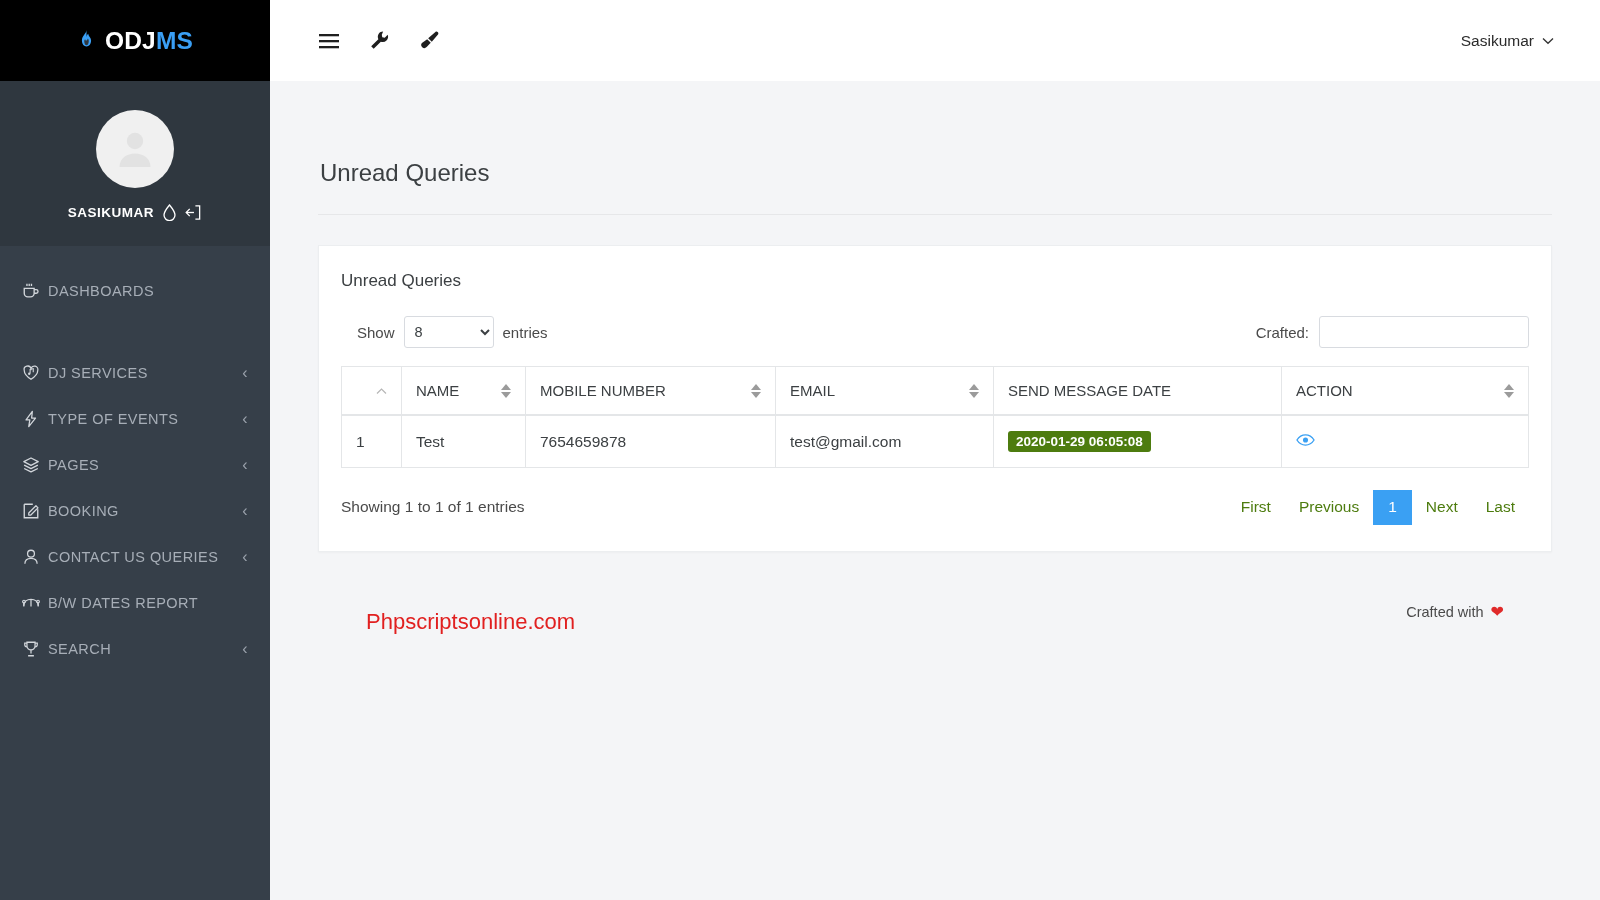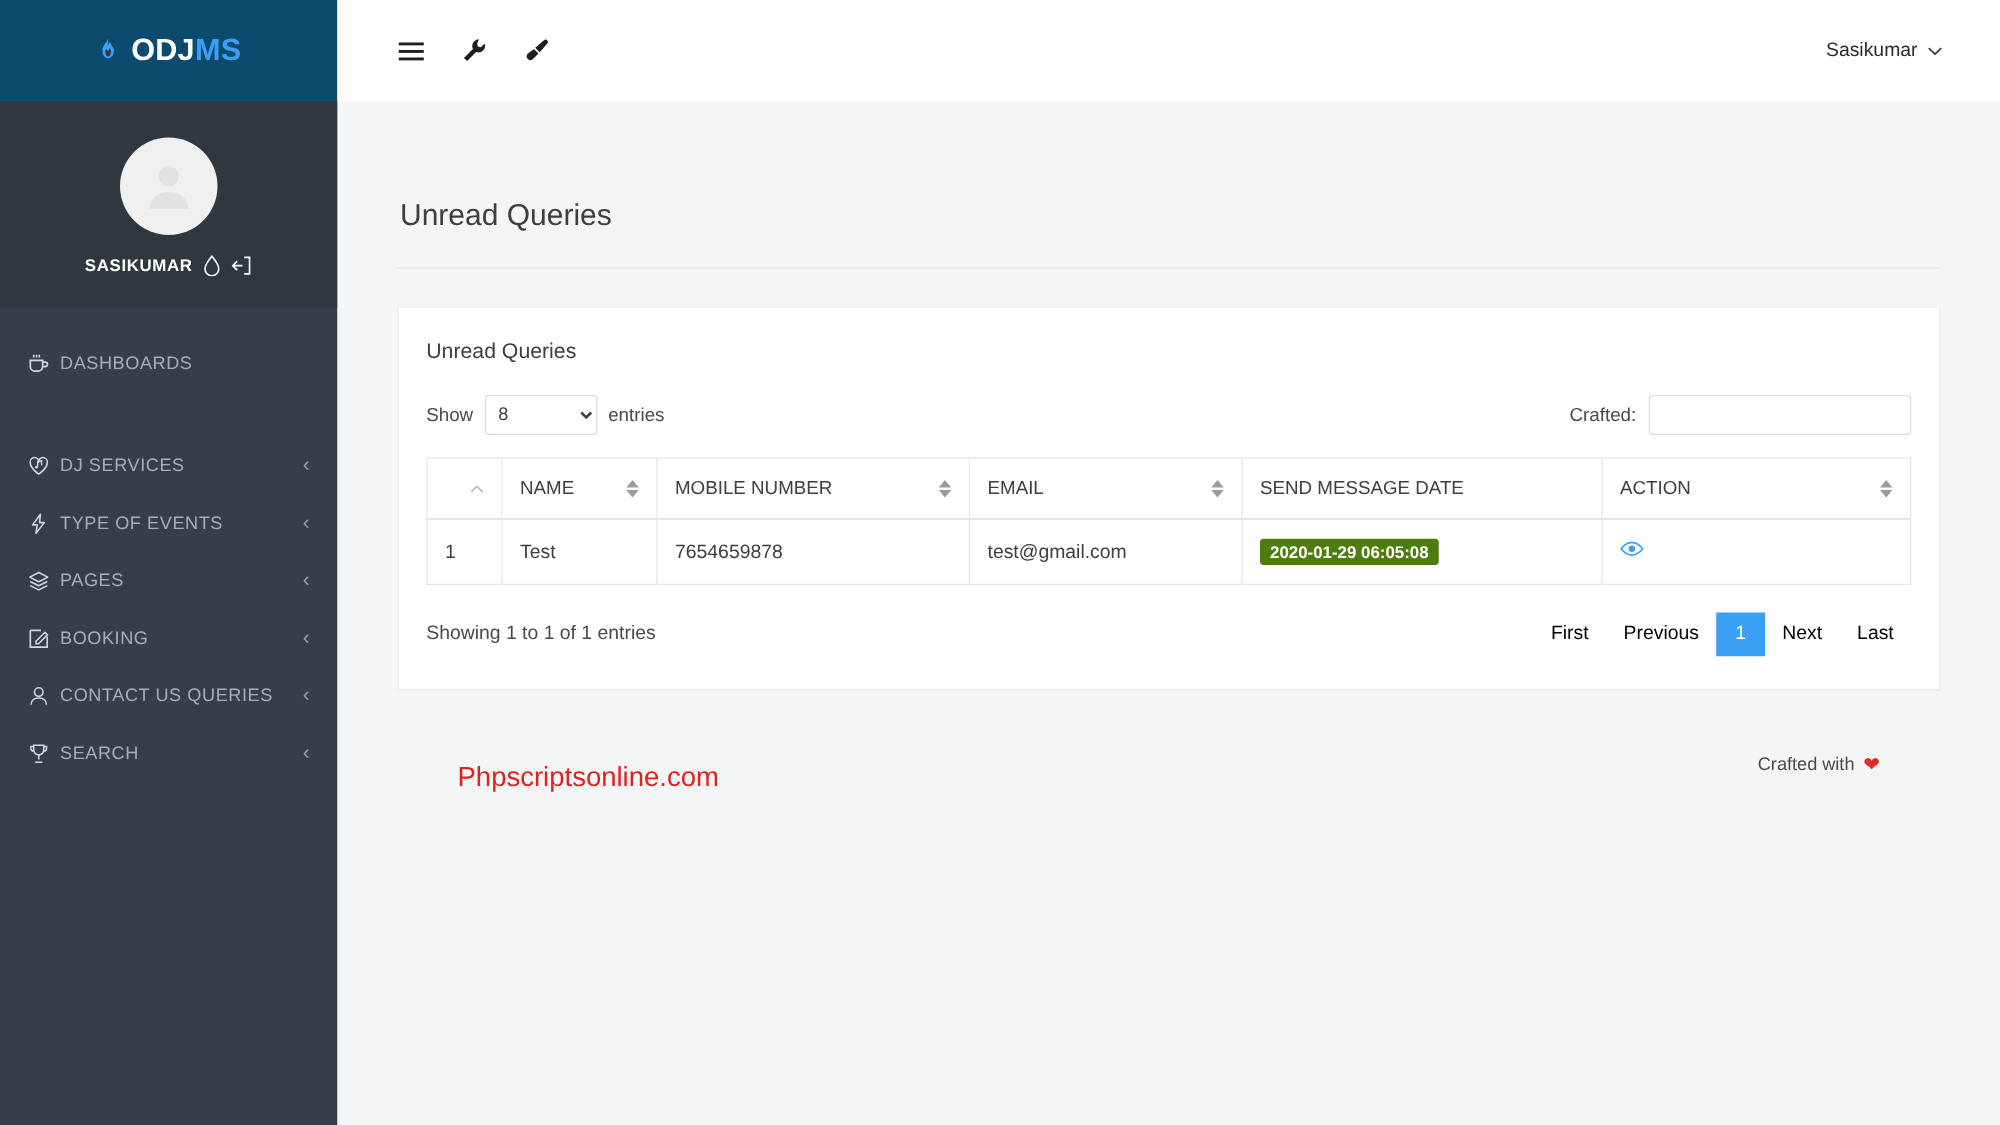--- a/index.html
+++ b/index.html
@@ -12,21 +12,21 @@
   .app { display: flex; width: 1600px; height: 900px; }
 
   
   .sidebar {
     width: 270px; height: 900px;
     background: #363f49;
     display: flex; flex-direction: column;
     flex: 0 0 270px;
   }
   .logo-bar {
-    height: 81px; background: #0c4a6e;
+    height: 81px; background: #000000;
     display: flex; align-items: center; justify-content: center;
   }
   .logo { display: flex; align-items: center; gap: 9px; }
   .logo-flame { width: 19px; height: 22px; display: block; }
   .logo-text {
     font-size: 24.5px; font-weight: bold; letter-spacing: .2px;
     color: #ffffff;
   }
   .logo-text .accent { color: #3a9ff5; }
 
@@ -108,20 +108,21 @@
   }
   .card-header {
     padding: 25px 22px 20px 22px;
     font-size: 17px; color: #3c4043;
   }
   .card-body { padding: 0 22px 26px 22px; }
 
   .table-controls {
     display: flex; align-items: center;
     padding: 5px 0 18px 0;
+    margin-left: 16px;
   }
   .length-ctl { display: flex; align-items: center; gap: 9px; font-size: 15px; color: #4a4a4a; }
   .length-select {
     width: 90px; height: 32px;
     border: 1px solid #d8dbe0; border-radius: 3px;
     background: #fff; font-size: 14.5px; color: #3c4043;
     padding: 0 6px;
     font-family: "Liberation Sans", sans-serif;
   }
   .ctl-spacer { flex: 1; }
@@ -176,21 +177,21 @@
   .eye-btn svg { display: block; }
 
   .table-footer {
     display: flex; align-items: center;
     padding: 22px 0 0 0;
   }
   .dt-info { font-size: 15.5px; color: #4a4a4a; }
   .foot-spacer { flex: 1; }
   .pagination { display: flex; align-items: center; }
   .pg {
-    padding: 8px 14px; font-size: 15.5px; color: #000000;
+    padding: 8px 14px; font-size: 15.5px; color: #4d7c0f;
     cursor: pointer; line-height: 1.2;
   }
   .pg.active { background: #3aa0f3; color: #ffffff; padding: 8px 15px; }
 
   .footer {
     height: 120px; display: flex; align-items: center;
     padding: 0 48px;
   }
   .footer-brand {
     font-size: 22px; color: #e12020; font-weight: normal; margin-top: 20px;
@@ -308,20 +309,31 @@
         <span class="ico">
           <svg width="18" height="18" viewBox="0 0 20 20">
             <circle cx="10" cy="6.3" r="3.8" fill="none" stroke="#d3d7dc" stroke-width="1.4"></circle>
             <path d="M3.2 17.5c0-3.9 3-6 6.8-6s6.8 2.1 6.8 6" fill="none" stroke="#d3d7dc" stroke-width="1.4"></path>
           </svg>
         </span>
         <span class="lbl">CONTACT US QUERIES</span>
         <span class="chev">‹</span>
       </div>
 
+      <div class="nav-item">
+        <span class="ico">
+          <svg width="18" height="18" viewBox="0 0 20 20">
+            <path d="M2 13c0-4.4 3.6-7 8-7s8 2.6 8 7" fill="none" stroke="#d3d7dc" stroke-width="1.4"></path>
+            <path d="M2 9.5v4.5M18 9.5v4.5M10 6v8" fill="none" stroke="#d3d7dc" stroke-width="1.4"></path>
+            <circle cx="2.2" cy="8.4" r="1.5" fill="none" stroke="#d3d7dc" stroke-width="1.3"></circle>
+            <circle cx="17.8" cy="8.4" r="1.5" fill="none" stroke="#d3d7dc" stroke-width="1.3"></circle>
+          </svg>
+        </span>
+        <span class="lbl">B/W DATES REPORT</span>
+      </div>
 
       <div class="nav-item">
         <span class="ico">
           <svg width="18" height="18" viewBox="0 0 20 20">
             <path d="M5.5 2.5h9v4a4.5 4.5 0 0 1-9 0z" fill="none" stroke="#d3d7dc" stroke-width="1.4"></path>
             <path d="M5.5 3.5H3v1.6a2.6 2.6 0 0 0 2.5 2.6M14.5 3.5H17v1.6a2.6 2.6 0 0 1-2.5 2.6" fill="none" stroke="#d3d7dc" stroke-width="1.3"></path>
             <path d="M10 11v4M6.8 17.5h6.4" fill="none" stroke="#d3d7dc" stroke-width="1.4"></path>
           </svg>
         </span>
         <span class="lbl">SEARCH</span>

